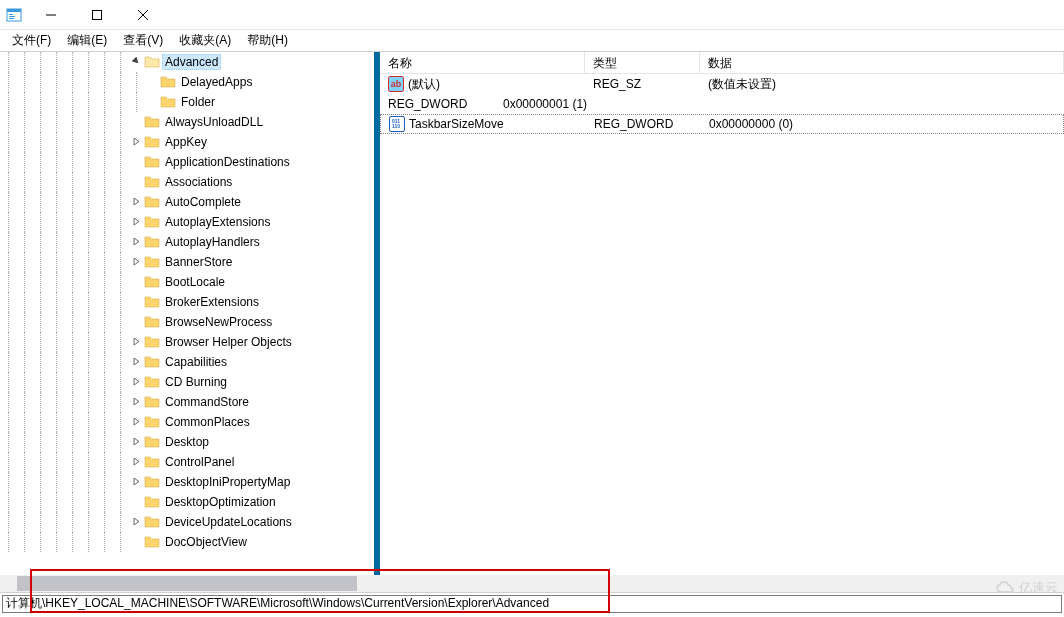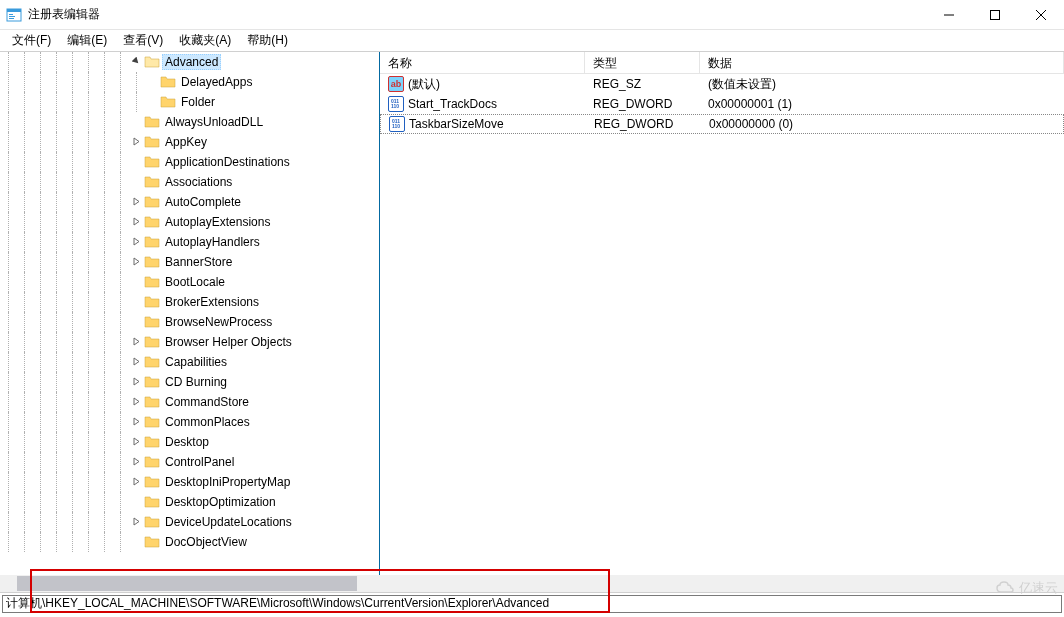--- a/index.html
+++ b/index.html
@@ -5,21 +5,21 @@
   * { box-sizing: border-box; margin: 0; padding: 0; }
   body { font-family: "Microsoft YaHei", "Segoe UI", Tahoma, sans-serif; font-size: 12px; color: #000; background: #fff; width: 1064px; height: 617px; overflow: hidden; position: relative; }
   .titlebar { height: 30px; display: flex; align-items: center; background: #fff; border-bottom: 1px solid #e5e5e5; }
   .titlebar .app-icon { width: 16px; height: 16px; margin: 0 6px; }
   .titlebar .title { flex: 1; font-size: 12px; }
   .win-controls { display: flex; }
   .win-btn { width: 46px; height: 30px; display: flex; align-items: center; justify-content: center; font-family: "Segoe MDL2 Assets","Segoe UI Symbol"; font-size: 10px; }
   .menubar { height: 22px; display: flex; align-items: center; padding: 0 4px; border-bottom: 1px solid #d0d0d0; }
   .menu-item { padding: 2px 8px; }
   .content { display: flex; height: 523px; }
-  .tree-pane { width: 380px; border-right: 1px solid #0369a1; overflow: hidden; position: relative; }
+  .tree-pane { width: 380px; border-right: 6px solid #0369a1; overflow: hidden; position: relative; }
   .tree-scroll { overflow-y: auto; overflow-x: hidden; height: 100%; width: 380px; }
   .tree-scroll::-webkit-scrollbar { width: 17px; }
   .tree-scroll::-webkit-scrollbar-track { background: #f0f0f0; }
   .tree-scroll::-webkit-scrollbar-thumb { background: #c2c3c9; border: 1px solid #f0f0f0; }
   .tree-row { display: flex; align-items: center; height: 20px; white-space: nowrap; }
   .tree-row .twisty { width: 16px; text-align: center; color: #6b6b6b; font-size: 10px; user-select: none; }
   .tree-row .folder-icon { width: 16px; height: 16px; display: inline-flex; align-items: center; justify-content: center; margin-right: 2px; }
   .tree-row .node-label { padding: 1px 3px; }
   .tree-row.selected .node-label { background: #cce8ff; border: 1px dotted #99d1ff; padding: 0 2px; }
   .guides { display: flex; }
@@ -52,21 +52,20 @@
 <div class="titlebar">
   <span class="app-icon">
     <svg width="16" height="16" viewBox="0 0 16 16">
       <rect x="1" y="2" width="14" height="12" fill="#fff" stroke="#3a9bdc"></rect>
       <rect x="1" y="2" width="14" height="3" fill="#3a9bdc"></rect>
       <rect x="3" y="7" width="4" height="1" fill="#3a9bdc"></rect>
       <rect x="3" y="9" width="6" height="1" fill="#3a9bdc"></rect>
       <rect x="3" y="11" width="5" height="1" fill="#3a9bdc"></rect>
     </svg>
   </span>
-  <span class="title">注册表编辑器</span>
   <div class="win-controls">
     <div class="win-btn">
       <svg width="10" height="10" viewBox="0 0 10 10">
           <line x1="0" y1="5" x2="10" y2="5" stroke="#000" stroke-width="1"></line>
         </svg>
     </div>
     <div class="win-btn">
       <svg width="10" height="10" viewBox="0 0 10 10">
           <rect x="0.5" y="0.5" width="9" height="9" fill="none" stroke="#000" stroke-width="1"></rect>
         </svg>
@@ -615,29 +614,20 @@
             <span>(默认)</span>
           </div>
           <div class="cell col-type">
             <span>REG_SZ</span>
           </div>
           <div class="cell col-data">
             <span>(数值未设置)</span>
           </div>
         </div>
         <div class="list-row">
-          <div class="cell col-name">
-            <span class="val-icon dw">
-              <svg width="12" height="12" viewBox="0 0 12 12">
-                <text x="1" y="5" font-size="5" fill="#2060c0">011</text>
-                <text x="1" y="10" font-size="5" fill="#2060c0">110</text>
-              </svg>
-            </span>
-            <span>Start_TrackDocs</span>
-          </div>
           <div class="cell col-type">
             <span>REG_DWORD</span>
           </div>
           <div class="cell col-data">
             <span>0x00000001 (1)</span>
           </div>
         </div>
         <div class="list-row focused">
           <div class="cell col-name">
             <span class="val-icon dw">

